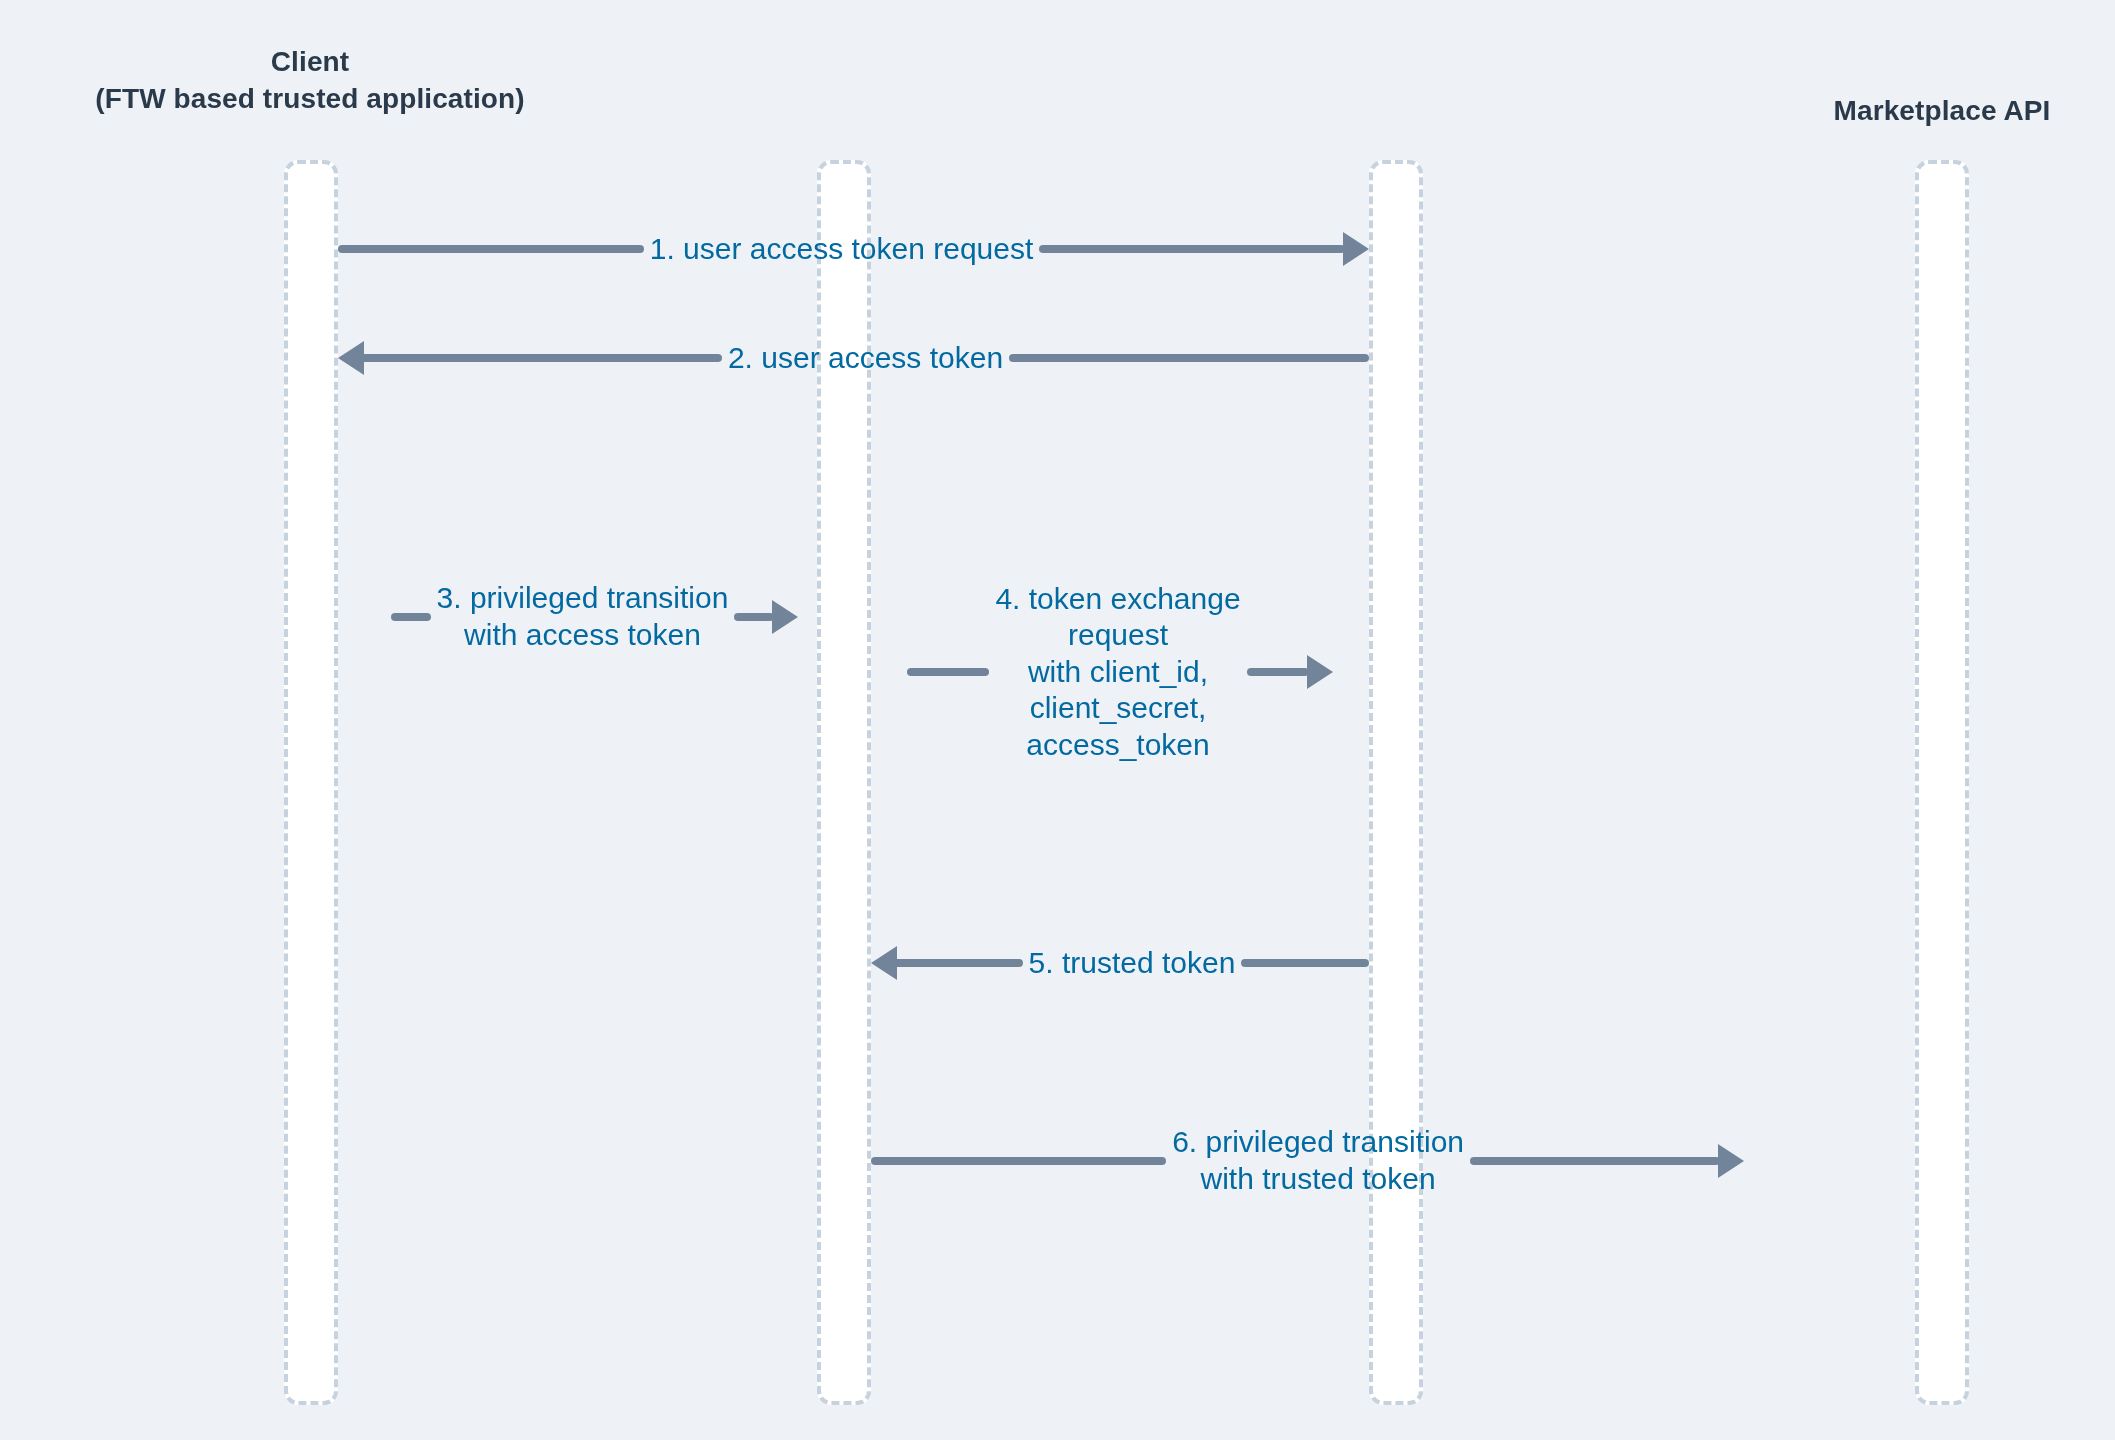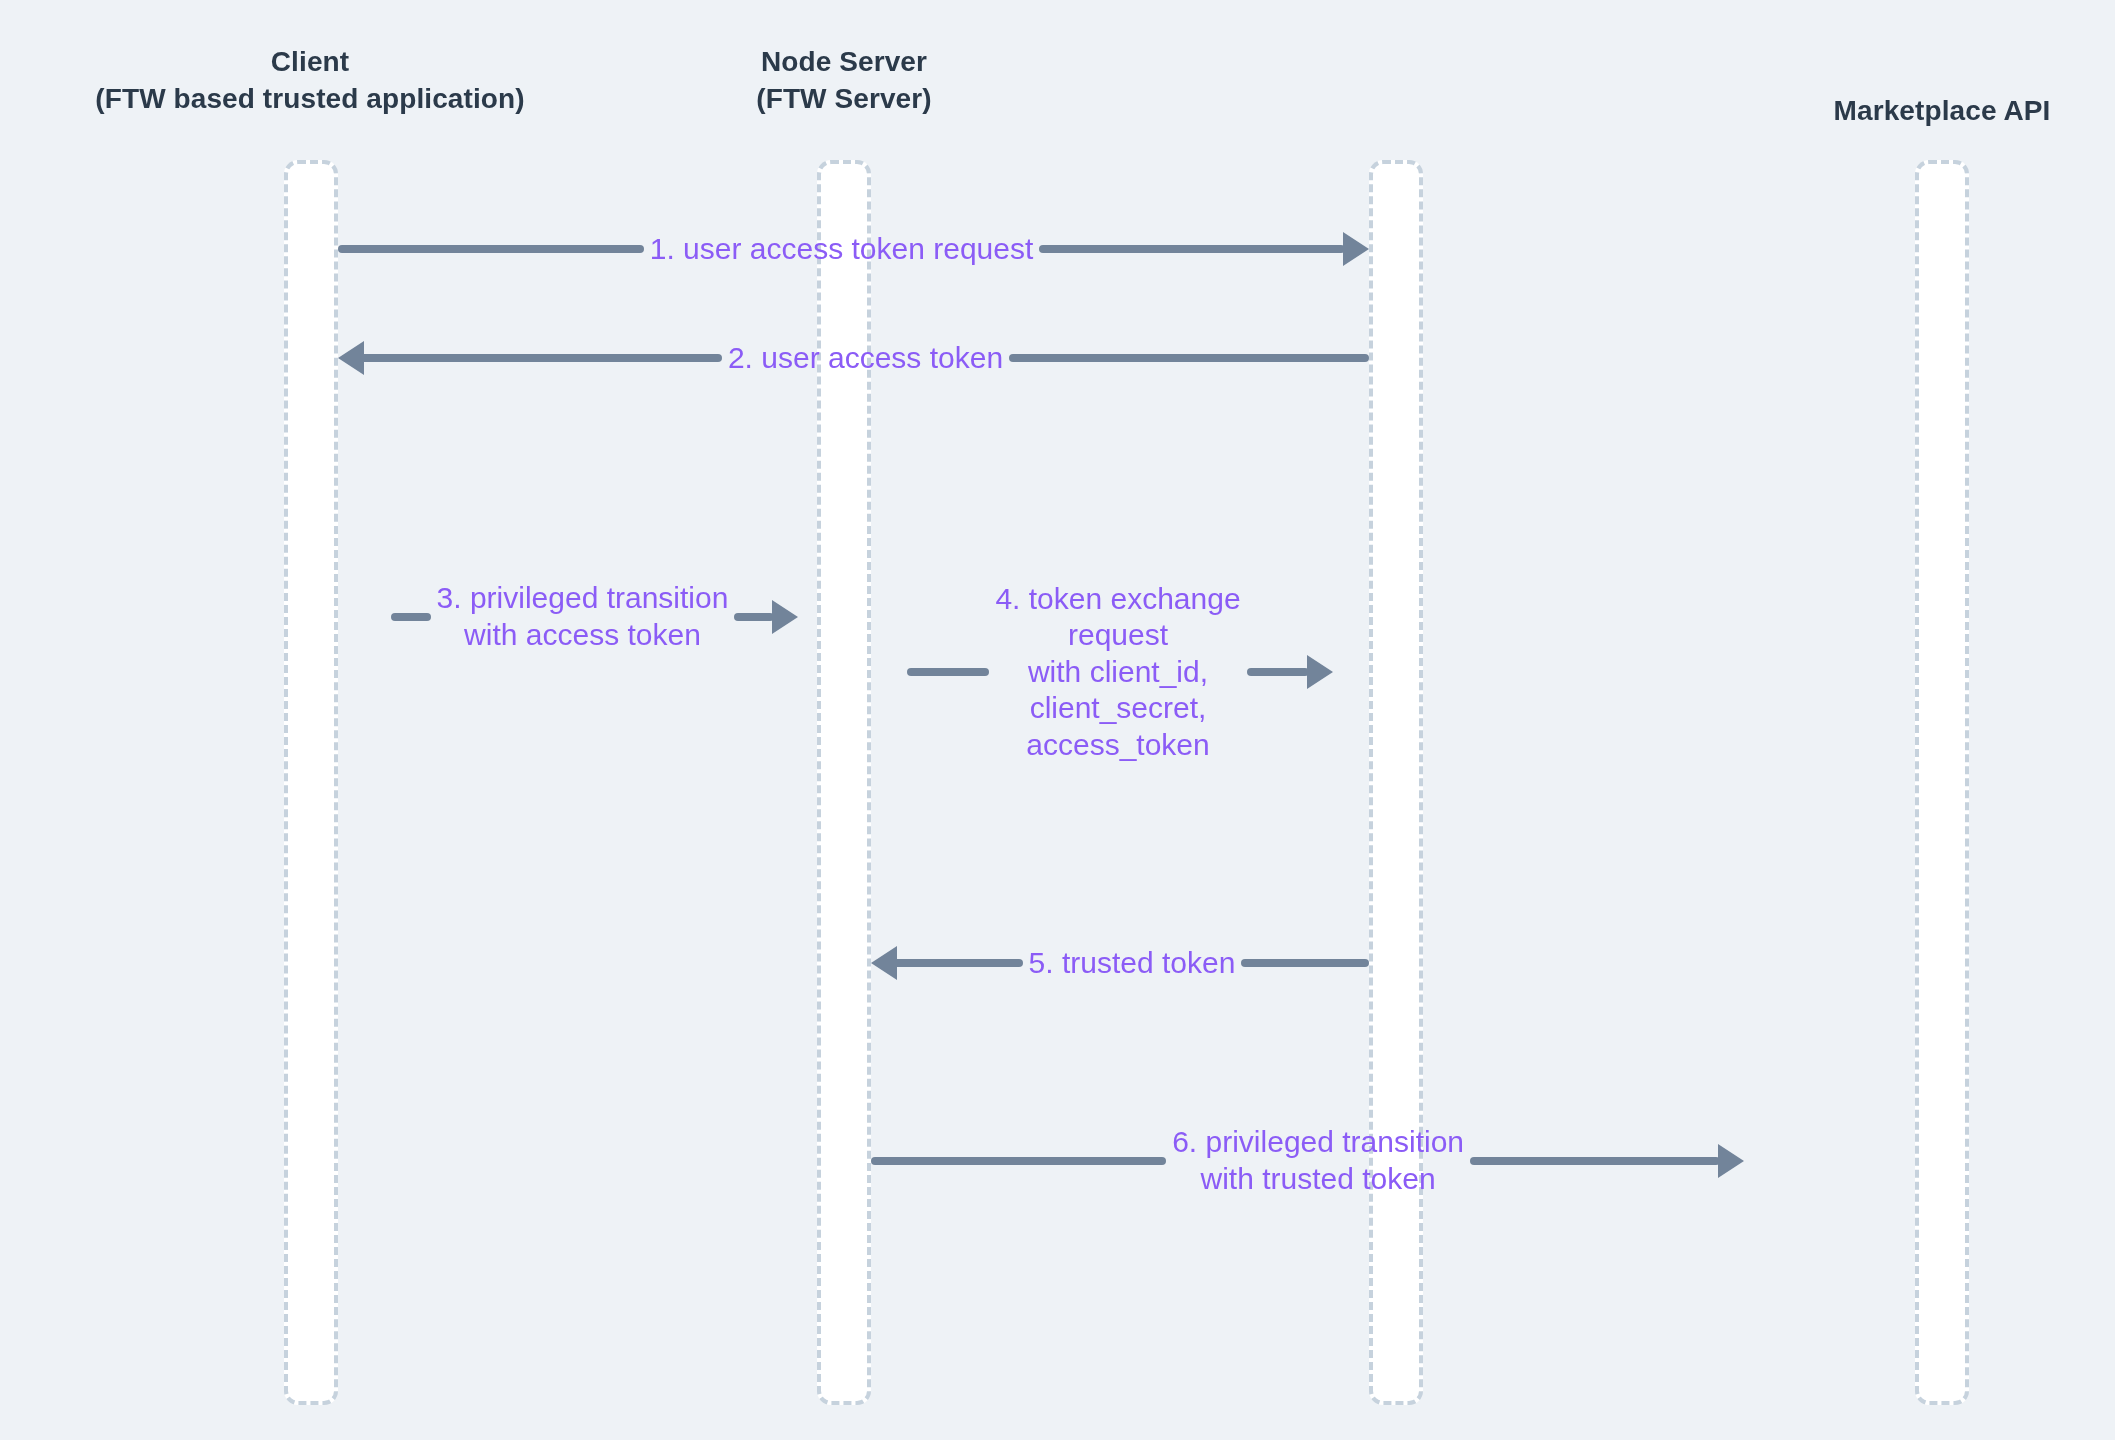--- a/index.html
+++ b/index.html
@@ -57,21 +57,21 @@
     background: #72849a;
     border-radius: 4px;
     min-width: 10px;
   }
   .msg-line.rtl-left {
     border-top-left-radius: 0;
     border-bottom-left-radius: 0;
   }
   .msg-label {
     flex: 0 0 auto;
-    color: #8b5cf6;
+    color: #0369a1;
     font-size: 30px;
     line-height: 1.22;
     text-align: center;
     white-space: pre-line;
     padding: 0 6px;
   }
   
   .arrow-head {
     flex: 0 0 auto;
     width: 0;
@@ -89,22 +89,20 @@
   }
 </style>
 </head>
 <body>
 
 <div id="diagram">
 
   <div class="participant-header" style="left:40px; top:44px; width:540px;">Client
 (FTW based trusted application)</div>
 
-  <div class="participant-header" style="left:624px; top:44px; width:440px;">Node Server
-(FTW Server)</div>
 
 
   <div class="participant-header" style="left:1692px; top:93px; width:500px;">Marketplace API</div>
 
   <div class="lifeline" style="left:284px; width:54px;"></div>
   <div class="lifeline" style="left:817px; width:54px;"></div>
   <div class="lifeline" style="left:1369px; width:54px;"></div>
   <div class="lifeline" style="left:1915px; width:54px;"></div>
 
   <div class="message" style="left:338px; top:225px; width:1031px; height:48px;">

